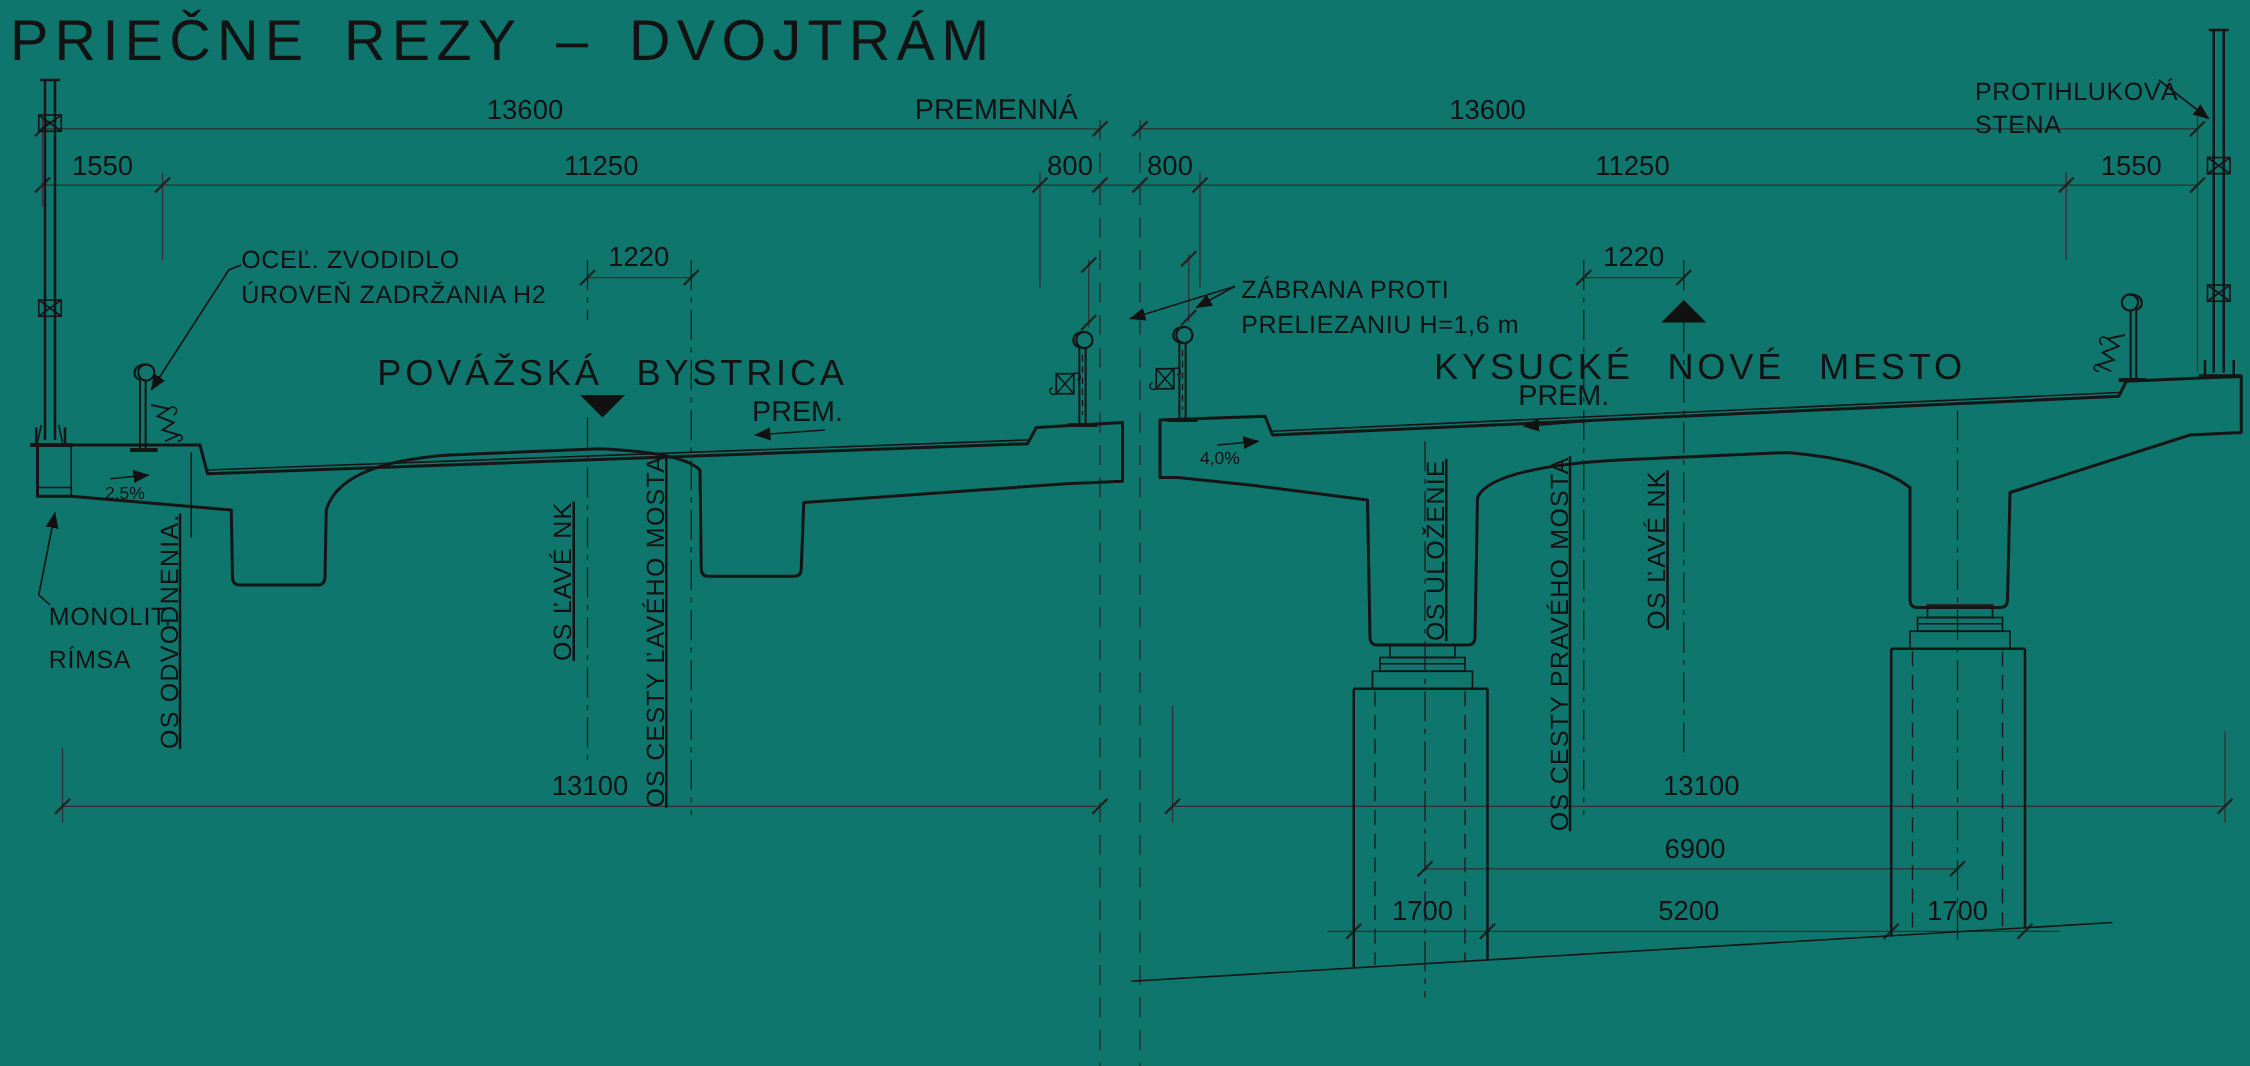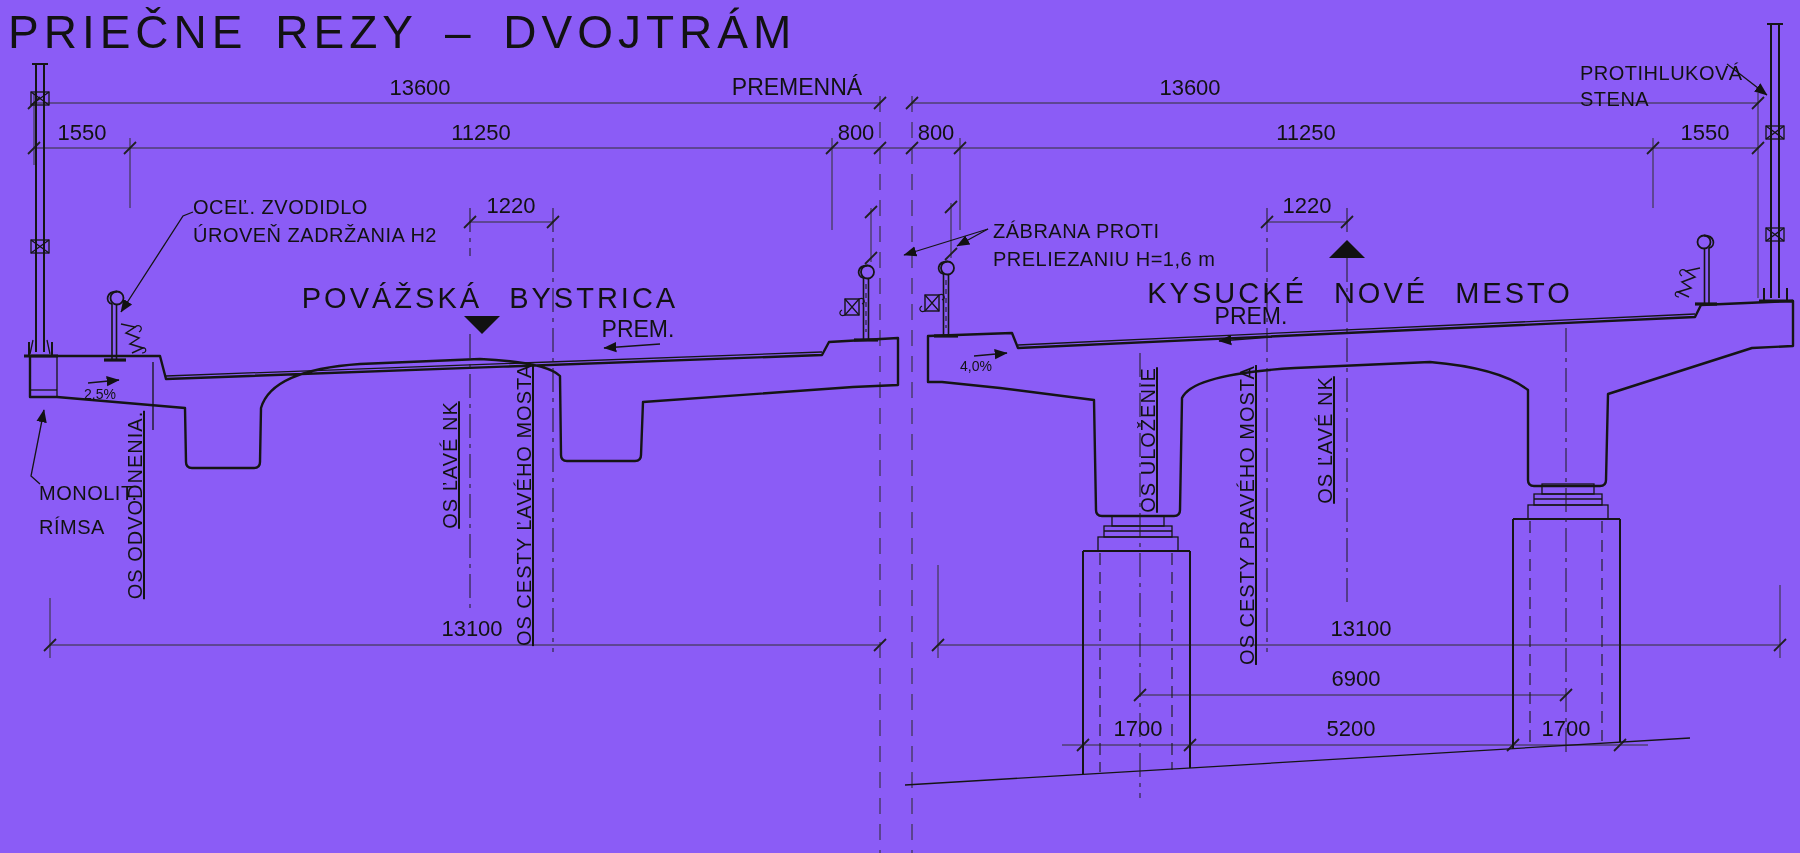--- a/index.html
+++ b/index.html
@@ -1,16 +1,16 @@
 <!DOCTYPE html>
 <html><head>
 <meta charset="utf-8">
 <style>
   html,body{margin:0;padding:0;background:#ffffff;}
-  .stage{position:relative;width:1800px;height:853px;background:#8b5cf6;overflow:hidden;}
+  .stage{position:relative;width:1800px;height:853px;background:#0f766e;overflow:hidden;}
   svg{display:block;}
   text{fill:#121212;font-family:"Liberation Sans",sans-serif;}
   .outline{stroke:#151515;stroke-width:2.4;fill:none;stroke-linejoin:round;}
   .ln{stroke:#151515;stroke-width:1.3;fill:none;}
   .ln2{stroke:#151515;stroke-width:2;fill:none;}
   .thick{stroke:#151515;stroke-width:3.2;fill:none;}
   .dim{stroke:#303030;stroke-width:1;fill:none;}
   .tickline{stroke:#202020;stroke-width:1.8;}
   .dashgap{stroke:#2a2a2a;stroke-width:1;stroke-dasharray:16 10;fill:none;}
   .dashhid{stroke:#1c1c1c;stroke-width:1.1;stroke-dasharray:12 7;fill:none;}

